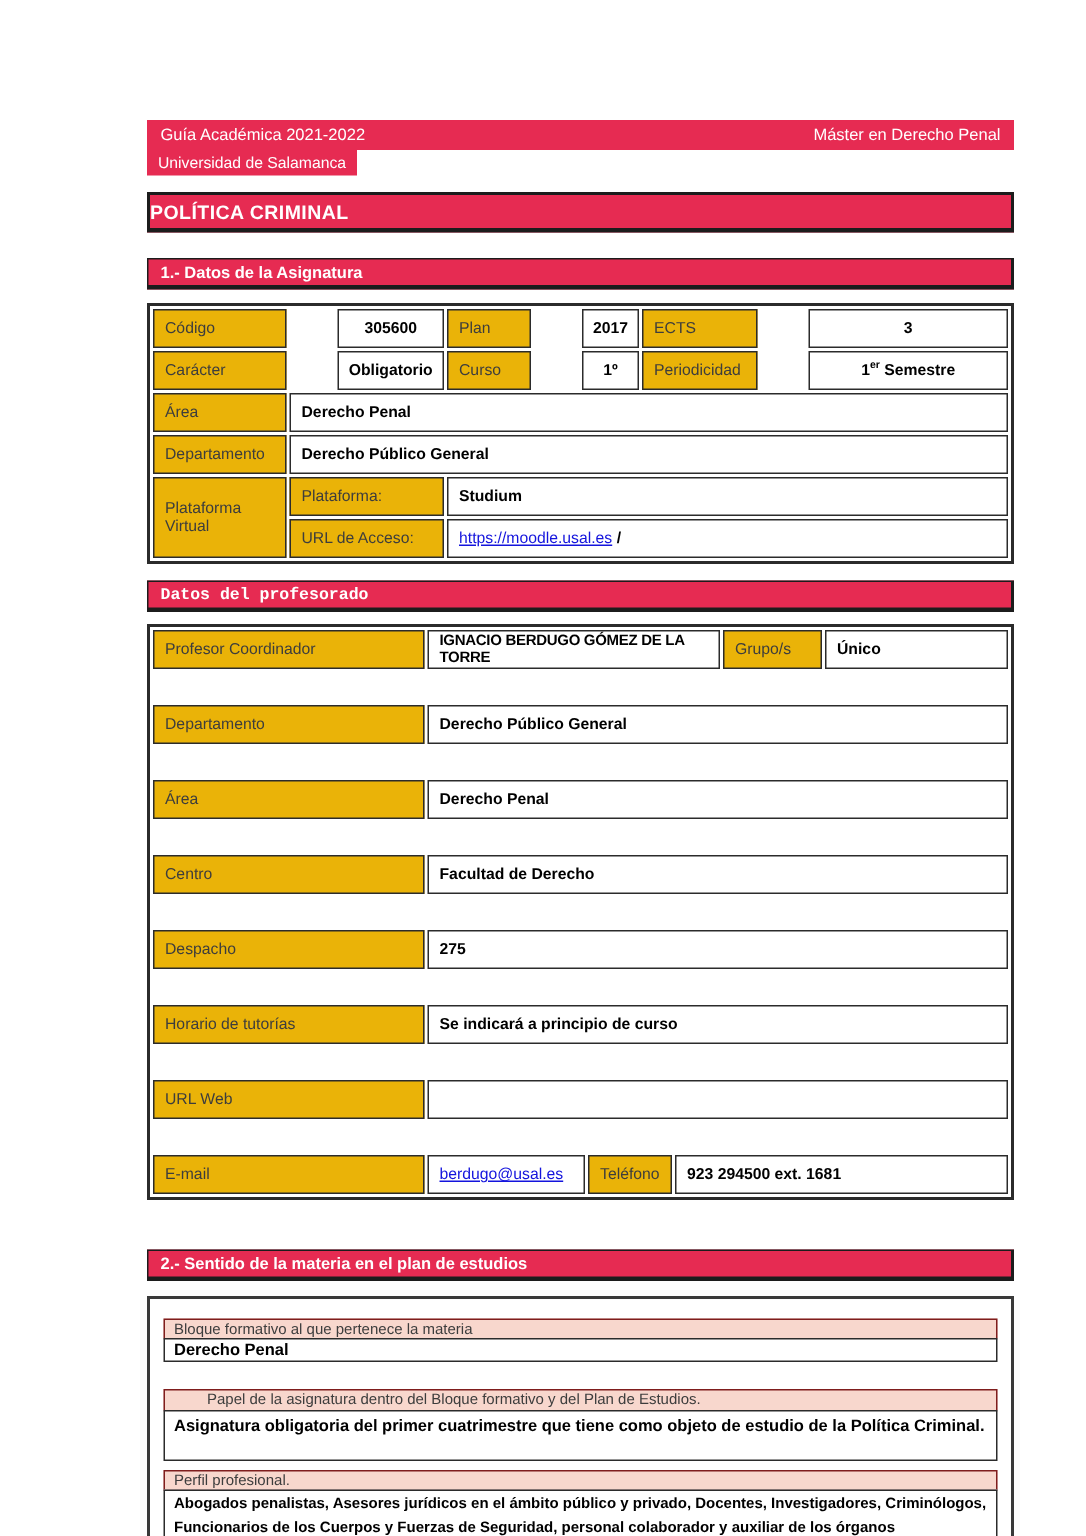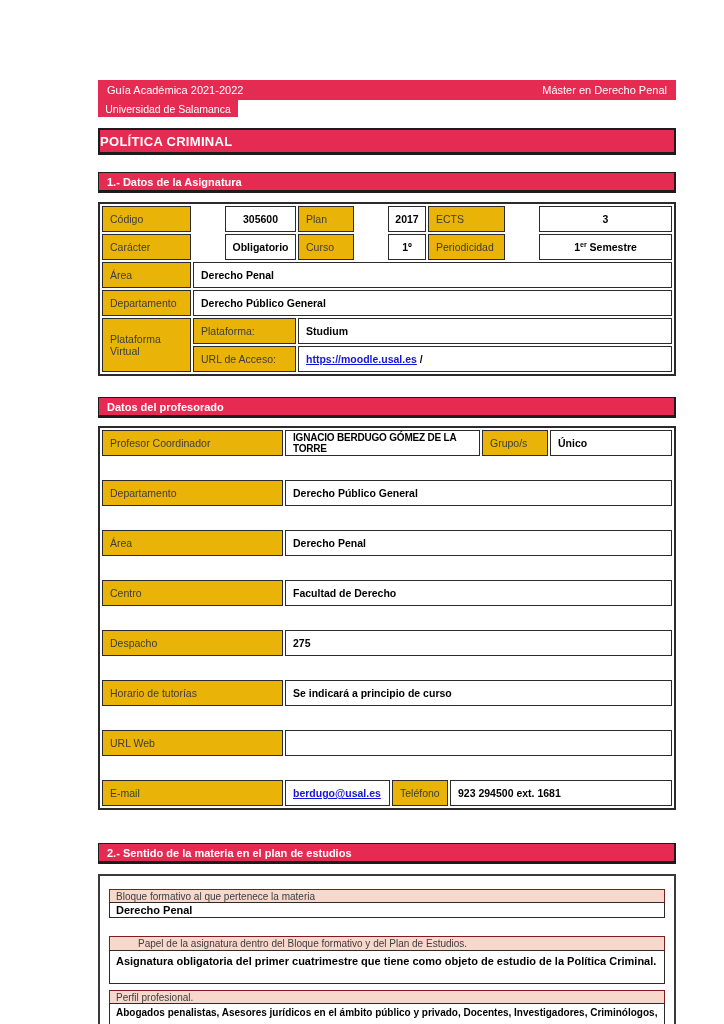--- a/index.html
+++ b/index.html
@@ -24,21 +24,21 @@
           padding:0 8px;color:#fff;font-weight:bold;font-size:11px;}
 
   
   .tbl{border:2px solid #2b2b2b;background:#fff;padding:2px;display:flex;flex-direction:column;gap:2px;box-sizing:border-box;}
   .row{display:grid;gap:2px;}
   .cell{border:1px solid #2b2b2b;min-height:24px;display:flex;align-items:center;
         padding:0 7px;font-size:10.5px;box-sizing:border-box;background:#fff;}
   .lab{background:#eab308;color:#3d3d3d;}
   .val{font-weight:bold;color:#000;}
   .ctr{justify-content:center;padding:0 2px;text-align:left;margin-left:32px;}
-  .link{color:#1414dd;font-weight:bold;text-decoration:underline;cursor:pointer;}
+  .link{color:#1414dd;font-weight:normal;text-decoration:underline;cursor:pointer;}
   .suffix{font-weight:bold;color:#000;margin-left:3px;}
   sup.ord{font-size:7px;vertical-align:super;line-height:0;}
 
   
   .r6{grid-template-columns:89px 103px 56px 70px 77px 1fr;grid-auto-rows:26px;}
   .r2{grid-template-columns:89px 1fr;grid-auto-rows:26px;}
   .rplat{grid-template-columns:89px 103px 1fr;grid-template-rows:26px 26px;}
   .span2{grid-row:1/3;}
   .p1{grid-template-columns:181px 195px 66px 1fr;grid-auto-rows:26px;}
   .p2{grid-template-columns:181px 1fr;grid-auto-rows:26px;}
@@ -110,21 +110,21 @@
         <div class="cell lab">Plataforma:</div>
         <div class="cell val">Studium</div>
         <div class="cell lab">URL de Acceso:</div>
         <div class="cell">
           <span class="link">https://moodle.usal.es</span>
           <span class="suffix">/</span>
         </div>
       </div>
     </div>
 
-    <div class="secbar" style="margin-top:21px;">
+    <div class="secbar" style="margin-top:11px;font-family:Liberation Mono, monospace;">
       <span>Datos del profesorado</span>
     </div>
 
     <div class="tbl" style="margin-top:8px;gap:24px;">
       <div class="row p1">
         <div class="cell lab">Profesor Coordinador</div>
         <div class="cell val" style="font-size:10px;letter-spacing:-0.2px;">IGNACIO BERDUGO GÓMEZ DE LA TORRE</div>
         <div class="cell lab">Grupo/s</div>
         <div class="cell val">Único</div>
       </div>

